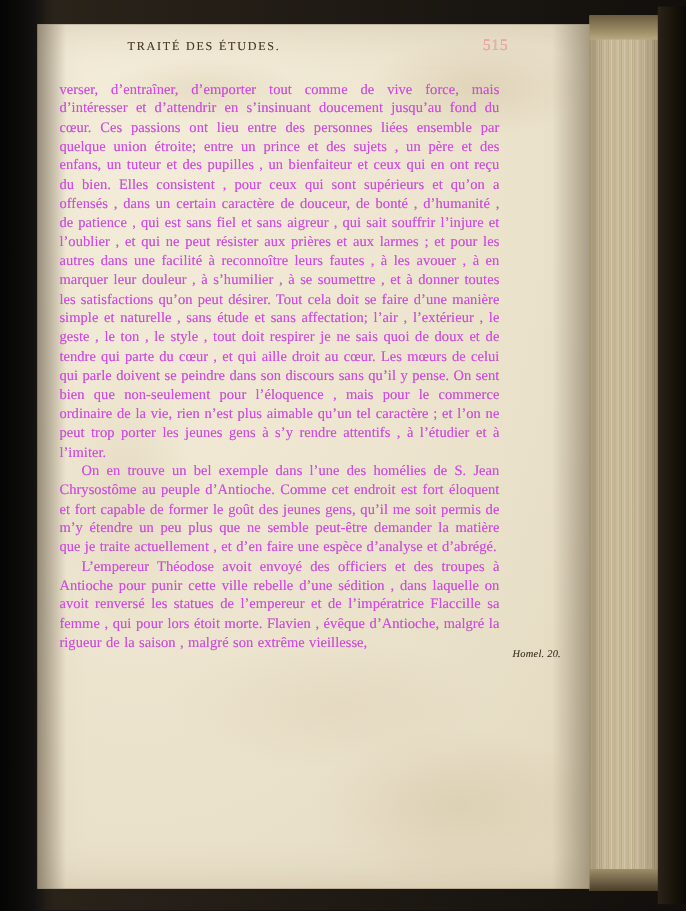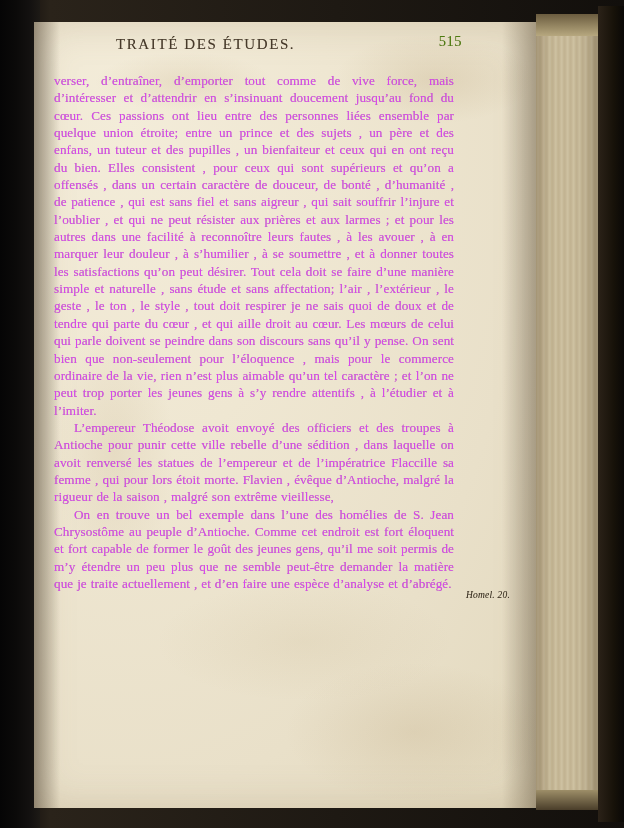--- a/index.html
+++ b/index.html
@@ -112,32 +112,32 @@
   }
   .header-row {
     position: relative;
     height: 22px;
     margin-bottom: 14px;
   }
   .running-head {
     position: absolute;
     left: 62px;
     top: 0;
-    font-size: 15px;
+    font-size: 11px;
     letter-spacing: 1.6px;
     color: #46392a;
     font-variant: small-caps;
     text-transform: uppercase;
   }
   .folio {
     position: absolute;
     right: -8px;
     top: -3px;
     font-size: 14.5px;
-    color: #4d7c0f;
+    color: #fca5a5;
     letter-spacing: 0.5px;
   }
   p.para {
     margin: 0 0 0 0;
     font-size: 13.2px;
     line-height: 17.35px;
     color: #d946ef;
     text-align: justify;
     text-justify: inter-word;
     letter-spacing: 0.05px;
@@ -183,18 +183,18 @@
   <div class="fore-edge-bot"></div>
   <div class="cover-right"></div>
 
   <div class="content">
     <div class="header-row">
       <div class="running-head">TRAITÉ DES ÉTUDES.</div>
       <div class="folio">515</div>
     </div>
 
     <p class="para">verser, d’entraîner, d’emporter tout comme de vive force, mais d’intéresser et d’attendrir en s’insinuant doucement jusqu’au fond du cœur. Ces passions ont lieu entre des personnes liées ensemble par quelque union étroite; entre un prince et des sujets , un père et des enfans, un tuteur et des pupilles , un bienfaiteur et ceux qui en ont reçu du bien. Elles consistent , pour ceux qui sont supérieurs et qu’on a offensés , dans un certain caractère de douceur, de bonté , d’humanité , de patience , qui est sans fiel et sans aigreur , qui sait souffrir l’injure et l’oublier , et qui ne peut résister aux prières et aux larmes ; et pour les autres dans une facilité à reconnoître leurs fautes , à les avouer , à en marquer leur douleur , à s’humilier , à se soumettre , et à donner toutes les satisfactions qu’on peut désirer. Tout cela doit se faire d’une manière simple et naturelle , sans étude et sans affectation; l’air , l’extérieur , le geste , le ton , le style , tout doit respirer je ne sais quoi de doux et de tendre qui parte du cœur , et qui aille droit au cœur. Les mœurs de celui qui parle doivent se peindre dans son discours sans qu’il y pense. On sent bien que non-seulement pour l’éloquence , mais pour le commerce ordinaire de la vie, rien n’est plus aimable qu’un tel caractère ; et l’on ne peut trop porter les jeunes gens à s’y rendre attentifs , à l’étudier et à l’imiter.</p>
+    <p class="para indent">On en trouve un bel exemple dans l’une des homélies de S. Jean Chrysostôme au peuple d’Antioche. Comme cet endroit est fort éloquent et fort capable de former le goût des jeunes gens, qu’il me soit permis de m’y étendre un peu plus que ne semble peut-être demander la matière que je traite actuellement , et d’en faire une espèce d’analyse et d’abrégé.</p>
     <p class="para indent">L’empereur Théodose avoit envoyé des officiers et des troupes à Antioche pour punir cette ville rebelle d’une sédition , dans laquelle on avoit renversé les statues de l’empereur et de l’impératrice Flaccille sa femme , qui pour lors étoit morte. Flavien , évêque d’Antioche, malgré la rigueur de la saison , malgré son extrême vieillesse,</p>
-    <p class="para indent">On en trouve un bel exemple dans l’une des homélies de S. Jean Chrysostôme au peuple d’Antioche. Comme cet endroit est fort éloquent et fort capable de former le goût des jeunes gens, qu’il me soit permis de m’y étendre un peu plus que ne semble peut-être demander la matière que je traite actuellement , et d’en faire une espèce d’analyse et d’abrégé.</p>
   </div>
 
   <div class="marginal">Homel. 20.</div>
 </div>
 
 </body></html>

